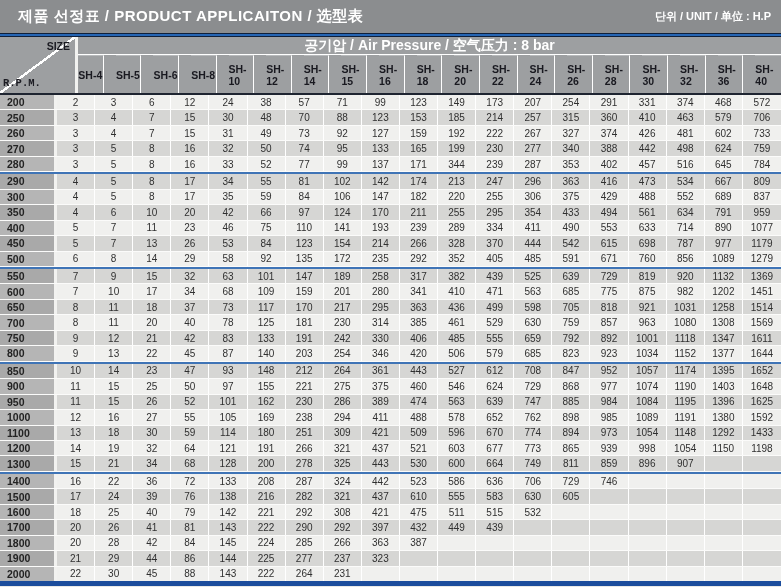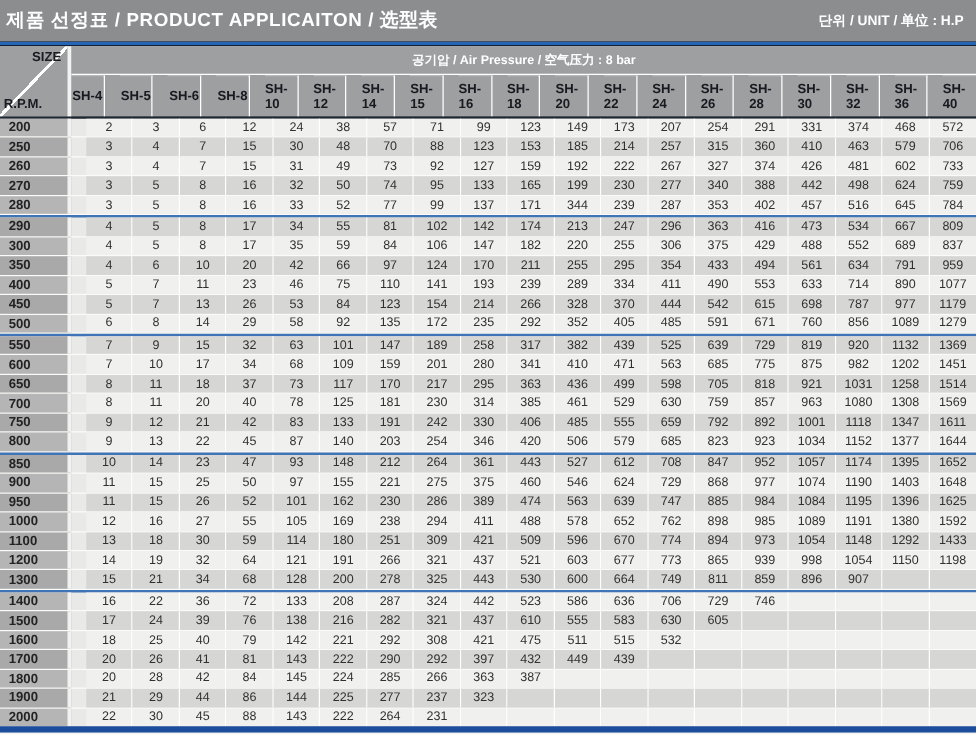--- a/index.html
+++ b/index.html
@@ -13,21 +13,21 @@
     overflow: hidden;
   }
 
   
   .titlebar {
     height: 33px;
     background: #8b8d8f;
     display: flex;
     align-items: center;
     justify-content: space-between;
-    padding: 0 10px 0 5px;
+    padding: 0 10px 0 18px;
   }
   .titlebar .title {
     color: #ffffff;
     font-size: 15px;
     font-weight: bold;
     letter-spacing: 0.5px;
     white-space: nowrap;
   }
   .titlebar .unit {
     color: #ffffff;
@@ -37,45 +37,45 @@
   }
   .blue-band {
     height: 4px;
     background: linear-gradient(to bottom, #10203a 25%, #2565b4 25%, #2565b4 85%, #10203a 85%);
   }
 
   
   .thead { display: flex; height: 56px; background: #9d9fa1; }
   .corner {
     position: relative;
-    width: 57px; height: 56px;
+    width: 78px; height: 56px;
     background: #9d9fa1;
     border-right: 3px solid #f2f2f0;
     flex: none;
   }
   .corner .diag {
     position: absolute; inset: 0;
     background: linear-gradient(to bottom right,
       transparent calc(50% - 1.2px), #ffffff calc(50% - 1.2px),
       #ffffff calc(50% + 1.2px), transparent calc(50% + 1.2px));
   }
   .corner .size-lbl {
     position: absolute; top: 3px; right: 5px;
     font-size: 10.5px; font-weight: bold; color: #1b1b22;
   }
   .corner .rpm-lbl {
     position: absolute; bottom: 4px; left: 3px;
-    font-size: 10.5px; font-weight: bold; color: #1b1b22;
+    font-size: 10.5px; font-weight: bold; color: #1b1b22; font-family: Liberation Mono, monospace;
   }
   .head-right { flex: 1; display: flex; flex-direction: column; }
   .pressure-row {
-    height: 23px;
+    height: 18px;
     border-bottom: 1px solid #ffffff;
     display: flex; align-items: center; justify-content: center;
-    color: #ffffff; font-size: 10px; font-weight: bold;
+    color: #ffffff; font-size: 14px; font-weight: bold;
   }
   .col-head-row {
     flex: 1;
     display: grid;
     grid-template-columns: repeat(19, 1fr);
     gap: 12px;
   }
   .col-h {
     display: flex; align-items: center; justify-content: center;
     font-size: 10.5px; font-weight: bold; color: #191920;
@@ -84,21 +84,21 @@
   }
   .col-h:last-child { border-right: none; }
 
   .navy-sep { height: 2px; background: #1e2430; }
 
   
   .tbody {
     display: flex; flex-direction: column;
     height: 486px;
   }
-  .trow { flex: 1; display: flex; border-bottom: 1px solid #fbfbfa; gap: 12px; }
+  .trow { flex: 1; display: flex; border-bottom: 1px solid #fbfbfa; }
   .trow:last-child { border-bottom: none; }
   .rpm {
     width: 57px; flex: none;
     display: flex; align-items: center;
     padding-left: 7px;
     font-size: 10.5px; font-weight: bold; color: #232323;
     border-right: 3px solid #f2f2f0;
   }
   .trow.even .rpm { background: #b5b5b5; }
   .trow.odd  .rpm { background: #a9a9a9; }

